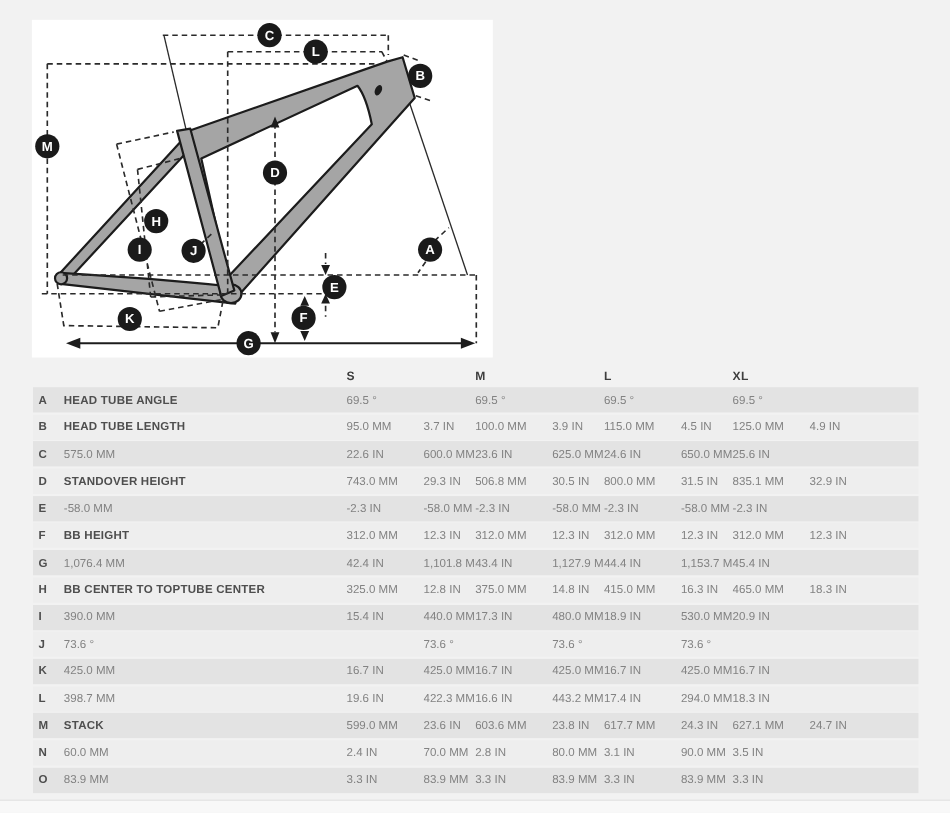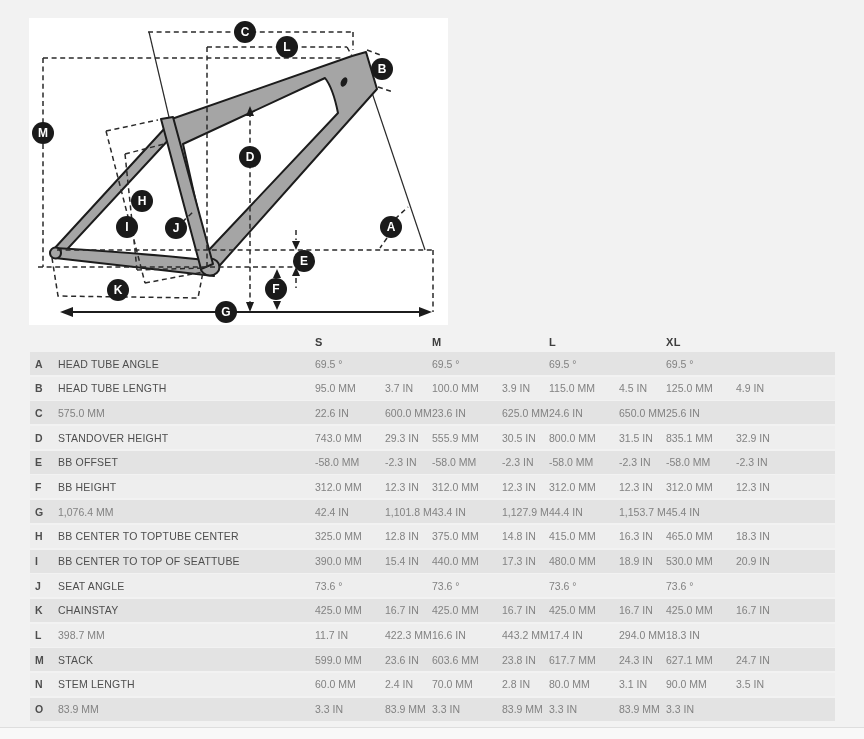--- a/index.html
+++ b/index.html
@@ -34,21 +34,21 @@
   }
   .tbody{display:flex;flex-direction:column;gap:1.7px;}
   .trow{
     display:grid;height:23px;align-items:center;
     grid-template-columns:28px 257px 70px 47px 70px 47px 70px 47px 70px 99px;
   }
   .row-dark{background:#e3e3e3;}
   .row-light{background:#eeeeee;}
   .cell{white-space:nowrap;overflow:hidden;}
   .cell.letter{padding-left:5px;font-size:10.5px;font-weight:700;color:#4e4e4e;}
-  .cell.label{font-size:10.5px;font-weight:400;color:#4e4e4e;letter-spacing:.2px;}
+  .cell.label{font-size:10.5px;font-weight:700;color:#4e4e4e;letter-spacing:.2px;}
   .cell.val{font-size:10.5px;font-weight:400;color:#828282;}
   .bottom-divider{position:absolute;left:0;top:727px;width:864px;height:1px;background:#dedede;}
   .bottom-strip{position:absolute;left:0;top:728px;width:864px;height:11px;background:#f8f8f8;}
 </style>
 </head>
 <body>
 
 <div class="page">
 
   <div class="diagram-panel">
@@ -203,30 +203,29 @@
     <div class="cell val">625.0 MM</div>
     <div class="cell val">24.6 IN</div>
     <div class="cell val">650.0 MM</div>
     <div class="cell val">25.6 IN</div>
   </div>
         <div class="trow row-light">
     <div class="cell letter">D</div>
     <div class="cell label">STANDOVER HEIGHT</div>
     <div class="cell val">743.0 MM</div>
     <div class="cell val">29.3 IN</div>
-    <div class="cell val">555.9 MM</div>
+    <div class="cell val">506.8 MM</div>
     <div class="cell val">30.5 IN</div>
     <div class="cell val">800.0 MM</div>
     <div class="cell val">31.5 IN</div>
     <div class="cell val">835.1 MM</div>
     <div class="cell val">32.9 IN</div>
   </div>
         <div class="trow row-dark">
     <div class="cell letter">E</div>
-    <div class="cell label">BB OFFSET</div>
     <div class="cell val">-58.0 MM</div>
     <div class="cell val">-2.3 IN</div>
     <div class="cell val">-58.0 MM</div>
     <div class="cell val">-2.3 IN</div>
     <div class="cell val">-58.0 MM</div>
     <div class="cell val">-2.3 IN</div>
     <div class="cell val">-58.0 MM</div>
     <div class="cell val">-2.3 IN</div>
   </div>
         <div class="trow row-light">
@@ -259,58 +258,55 @@
     <div class="cell val">12.8 IN</div>
     <div class="cell val">375.0 MM</div>
     <div class="cell val">14.8 IN</div>
     <div class="cell val">415.0 MM</div>
     <div class="cell val">16.3 IN</div>
     <div class="cell val">465.0 MM</div>
     <div class="cell val">18.3 IN</div>
   </div>
         <div class="trow row-dark">
     <div class="cell letter">I</div>
-    <div class="cell label">BB CENTER TO TOP OF SEATTUBE</div>
     <div class="cell val">390.0 MM</div>
     <div class="cell val">15.4 IN</div>
     <div class="cell val">440.0 MM</div>
     <div class="cell val">17.3 IN</div>
     <div class="cell val">480.0 MM</div>
     <div class="cell val">18.9 IN</div>
     <div class="cell val">530.0 MM</div>
     <div class="cell val">20.9 IN</div>
   </div>
         <div class="trow row-light">
     <div class="cell letter">J</div>
-    <div class="cell label">SEAT ANGLE</div>
     <div class="cell val">73.6 °</div>
     <div class="cell val"></div>
     <div class="cell val">73.6 °</div>
     <div class="cell val"></div>
     <div class="cell val">73.6 °</div>
     <div class="cell val"></div>
     <div class="cell val">73.6 °</div>
     <div class="cell val"></div>
   </div>
         <div class="trow row-dark">
     <div class="cell letter">K</div>
-    <div class="cell label">CHAINSTAY</div>
     <div class="cell val">425.0 MM</div>
     <div class="cell val">16.7 IN</div>
     <div class="cell val">425.0 MM</div>
     <div class="cell val">16.7 IN</div>
     <div class="cell val">425.0 MM</div>
     <div class="cell val">16.7 IN</div>
     <div class="cell val">425.0 MM</div>
     <div class="cell val">16.7 IN</div>
   </div>
         <div class="trow row-light">
     <div class="cell letter">L</div>
     <div class="cell val">398.7 MM</div>
-    <div class="cell val">11.7 IN</div>
+    <div class="cell val">19.6 IN</div>
     <div class="cell val">422.3 MM</div>
     <div class="cell val">16.6 IN</div>
     <div class="cell val">443.2 MM</div>
     <div class="cell val">17.4 IN</div>
     <div class="cell val">294.0 MM</div>
     <div class="cell val">18.3 IN</div>
   </div>
         <div class="trow row-dark">
     <div class="cell letter">M</div>
     <div class="cell label">STACK</div>
@@ -318,21 +314,20 @@
     <div class="cell val">23.6 IN</div>
     <div class="cell val">603.6 MM</div>
     <div class="cell val">23.8 IN</div>
     <div class="cell val">617.7 MM</div>
     <div class="cell val">24.3 IN</div>
     <div class="cell val">627.1 MM</div>
     <div class="cell val">24.7 IN</div>
   </div>
         <div class="trow row-light">
     <div class="cell letter">N</div>
-    <div class="cell label">STEM LENGTH</div>
     <div class="cell val">60.0 MM</div>
     <div class="cell val">2.4 IN</div>
     <div class="cell val">70.0 MM</div>
     <div class="cell val">2.8 IN</div>
     <div class="cell val">80.0 MM</div>
     <div class="cell val">3.1 IN</div>
     <div class="cell val">90.0 MM</div>
     <div class="cell val">3.5 IN</div>
   </div>
         <div class="trow row-dark">

